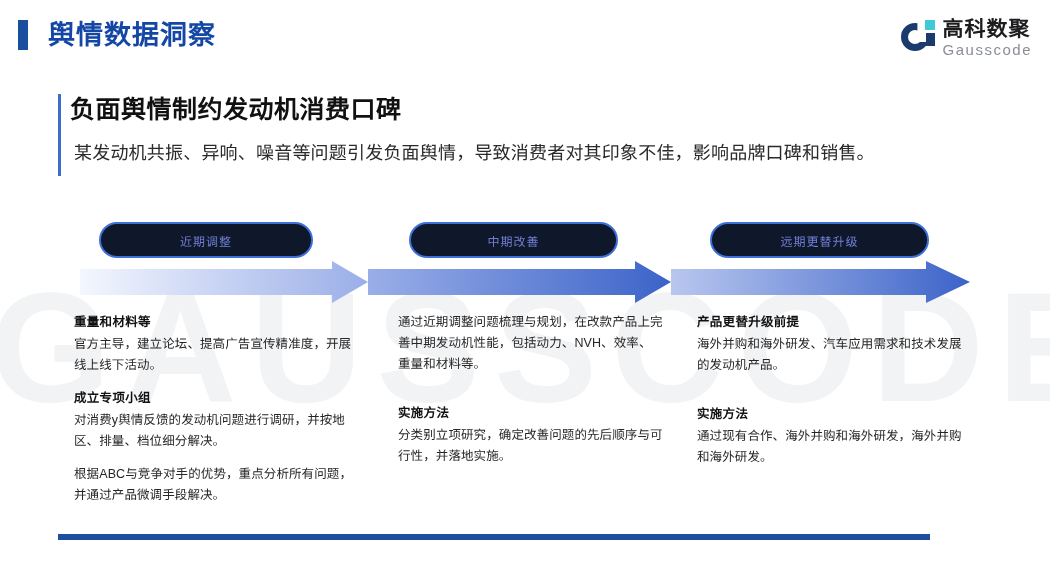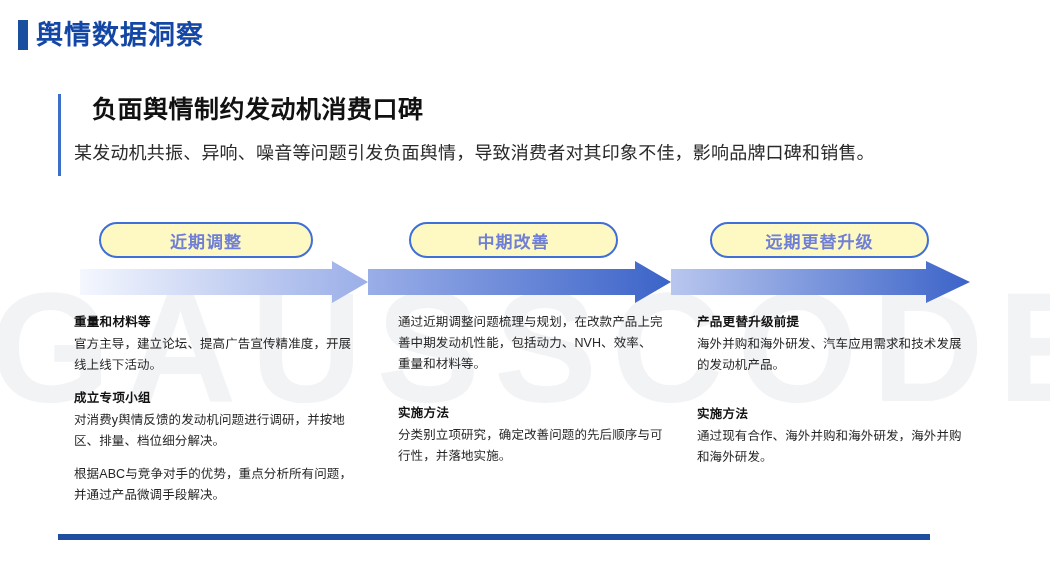--- a/index.html
+++ b/index.html
@@ -30,21 +30,21 @@
 
   
   .header{
     position:absolute;left:0;top:0;width:1050px;height:72px;
   }
   .hdr-bar{
     position:absolute;left:18px;top:20px;
     width:10px;height:30px;background:#1a4fa0;
   }
   .hdr-title{
-    position:absolute;left:36px;top:18px;
+    position:absolute;left:48px;top:18px;
     font-size:27px;font-weight:700;color:#1447a5;
     letter-spacing:1px;line-height:34px;
   }
 
   
   .logo{
     position:absolute;right:18px;top:14px;
     height:46px;display:flex;align-items:center;gap:8px;
   }
   .logo-mark{position:relative;width:34px;height:34px;}
@@ -61,35 +61,35 @@
     position:absolute;right:0px;top:13px;width:9px;height:13px;background:#1b3b6f;
   }
   .logo-text{display:flex;flex-direction:column;line-height:1;}
   .logo-cn{font-size:21px;font-weight:700;color:#1d1d1f;letter-spacing:1px;}
   .logo-en{font-size:15px;color:#8a8f96;letter-spacing:1.5px;margin-top:3px;}
 
   
   .titleblock{position:absolute;left:58px;top:92px;width:930px;}
   .tb-rule{position:absolute;left:0;top:2px;width:3px;height:82px;background:#3c6fc9;}
   .tb-h1{
-    margin:0 0 0 34px;
+    margin:0 0 0 12px;
     font-size:25px;font-weight:700;color:#111;letter-spacing:.5px;line-height:34px;
   }
   .tb-sub{
     margin:13px 0 0 16px;
     font-size:18px;color:#2a2a2a;line-height:28px;letter-spacing:.2px;
   }
 
   
   .pill{
     position:absolute;height:32px;
     border:2px solid #3f6fd8;border-radius:18px;
-    background:#fef9c3;
+    background:#0f172a;
     display:flex;align-items:center;justify-content:center;
-    font-size:17px;font-weight:700;color:#6f7fd6;letter-spacing:1px;
+    font-size:12px;font-weight:400;color:#6f7fd6;letter-spacing:1px;
   }
   #pill1{left:99px;top:222px;width:210px;}
   #pill2{left:409px;top:222px;width:205px;}
   #pill3{left:710px;top:222px;width:215px;}
 
   
   .arrowbar{position:absolute;left:80px;top:261px;width:890px;height:42px;}
 
   
   .col{position:absolute;top:312px;}
@@ -117,20 +117,31 @@
 <body>
 
 <div class="watermark">GAUSSCODE</div>
 
 <div class="stage">
 
   <div class="header">
     <div class="hdr-bar"></div>
     <div class="hdr-title">舆情数据洞察</div>
 
+    <div class="logo">
+      <div class="logo-mark">
+        <div class="logo-c"></div>
+        <div class="logo-sq2"></div>
+        <div class="logo-sq"></div>
+      </div>
+      <div class="logo-text">
+        <span class="logo-cn">高科数聚</span>
+        <span class="logo-en">Gausscode</span>
+      </div>
+    </div>
   </div>
 
   <div class="titleblock">
     <div class="tb-rule"></div>
     <h1 class="tb-h1">负面舆情制约发动机消费口碑</h1>
     <p class="tb-sub">某发动机共振、异响、噪音等问题引发负面舆情，导致消费者对其印象不佳，影响品牌口碑和销售。</p>
   </div>
 
   <div class="pill" id="pill1">近期调整</div>
   <div class="pill" id="pill2">中期改善</div>

